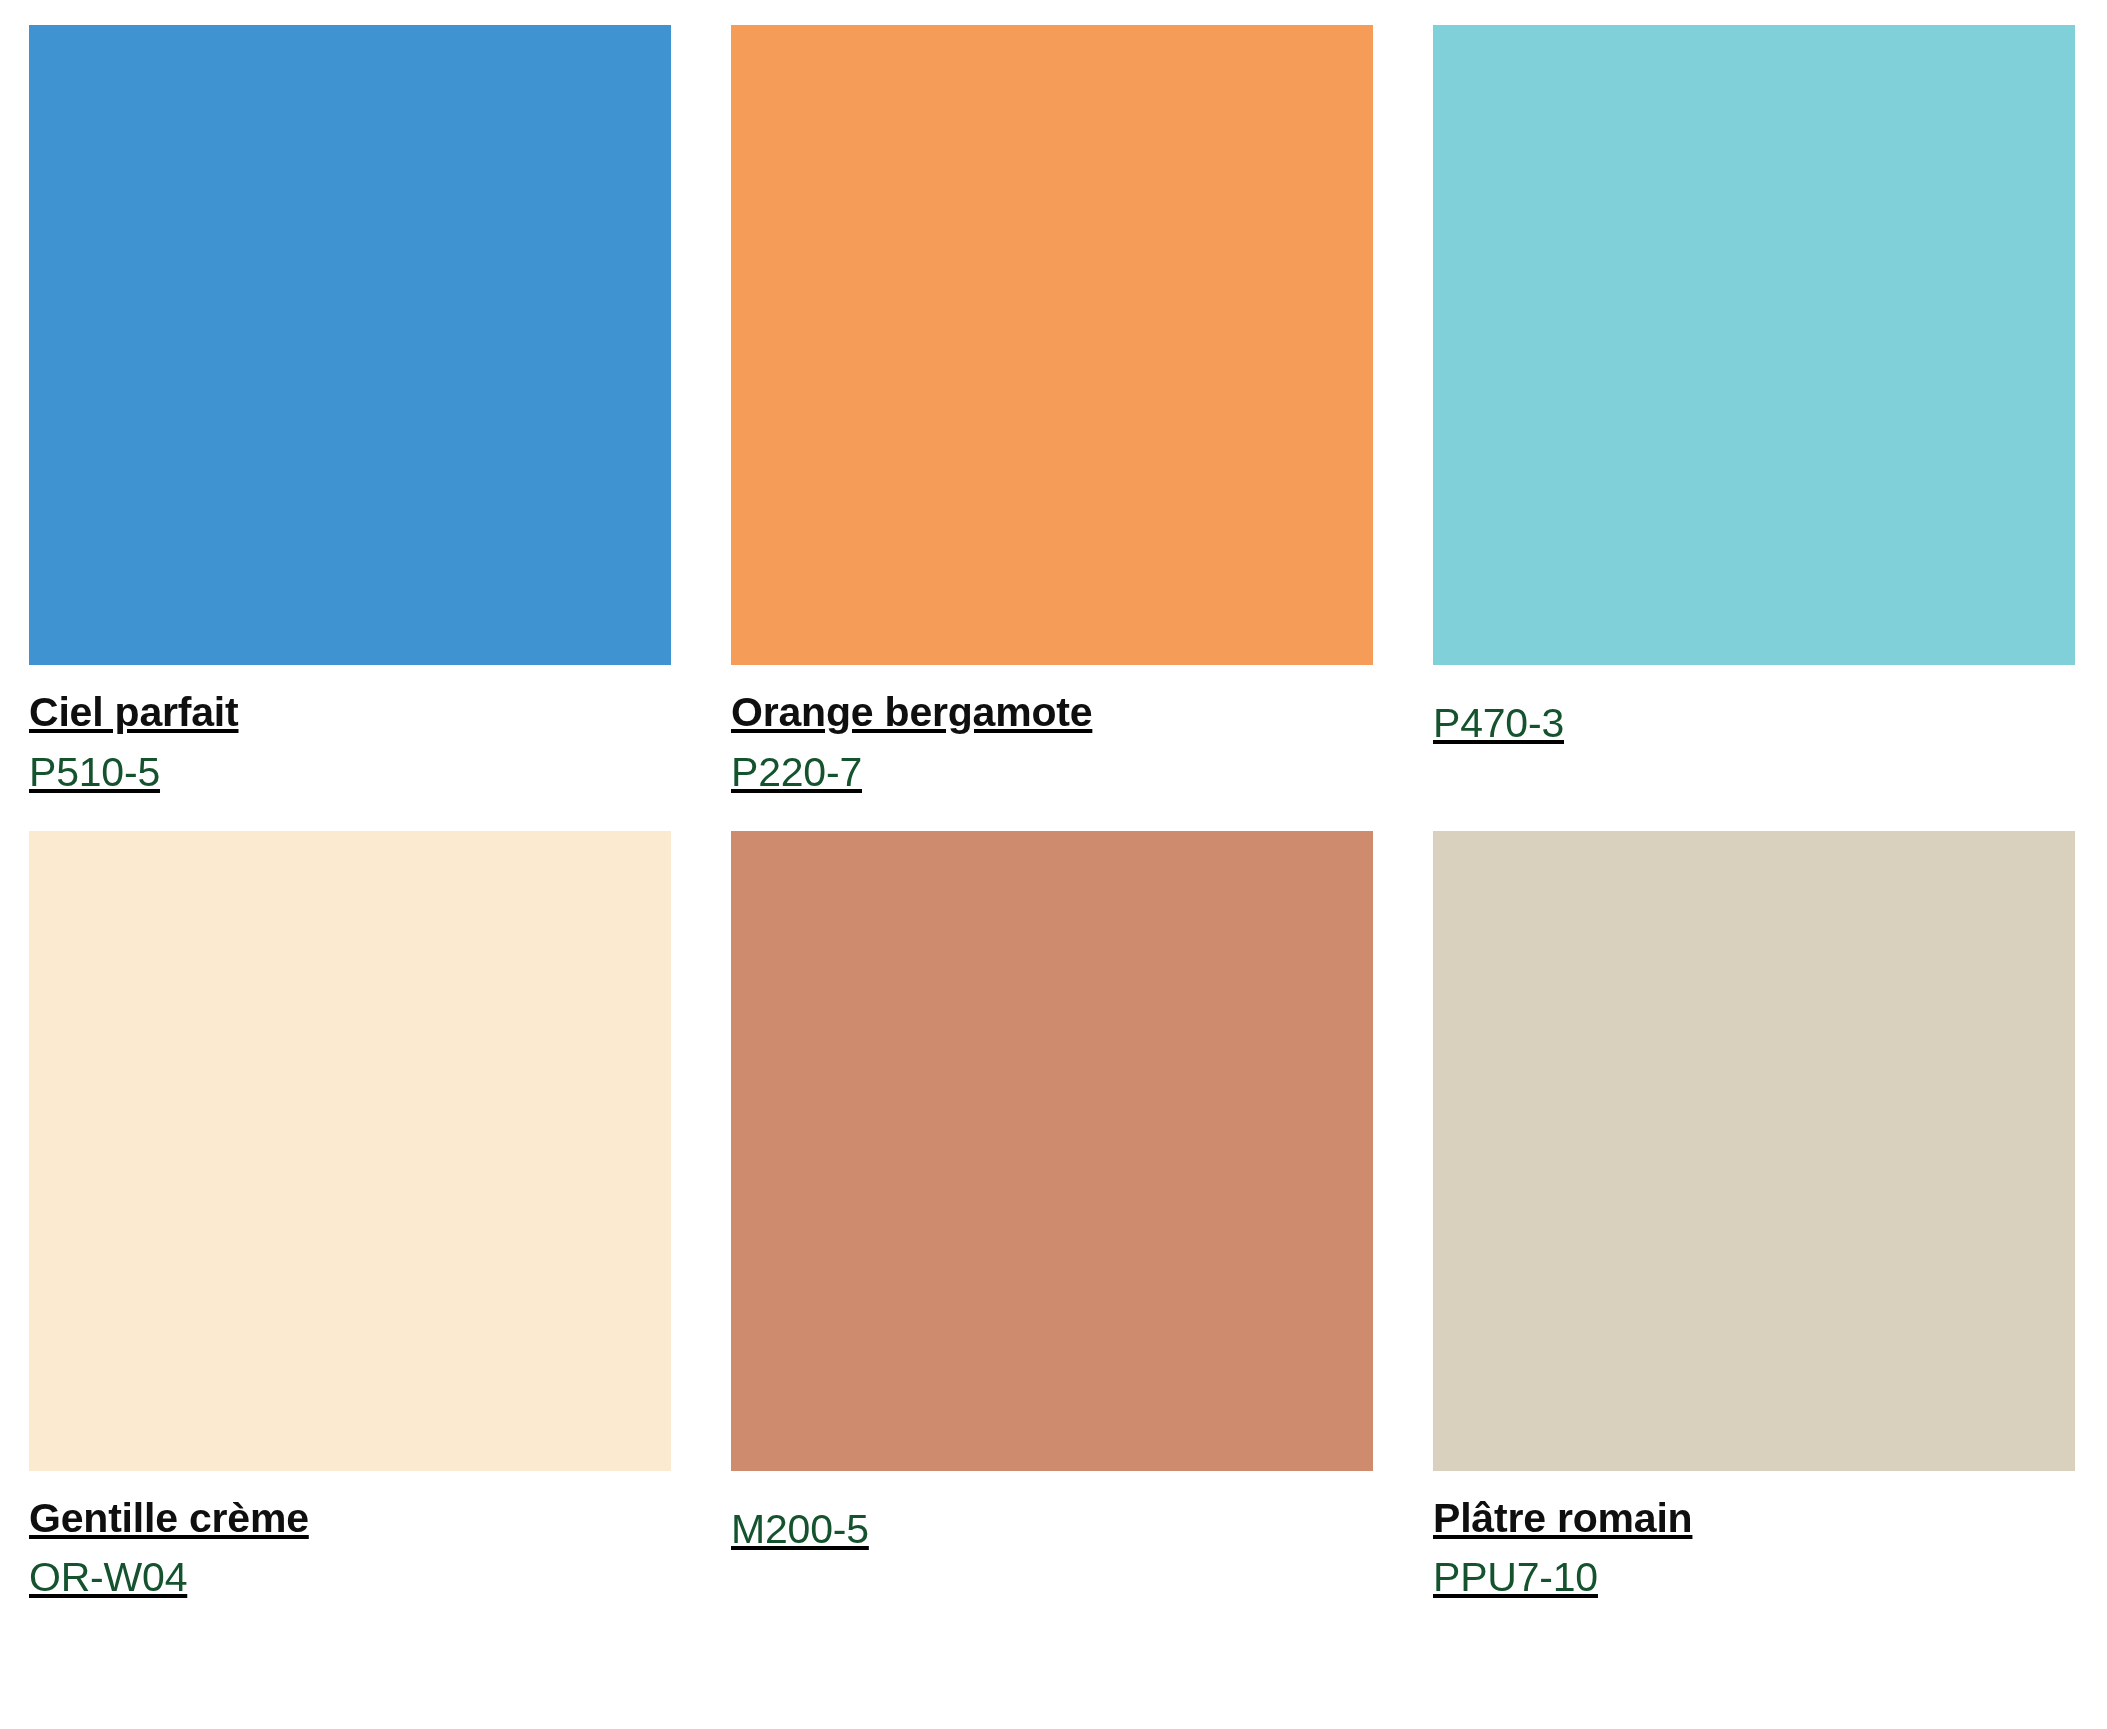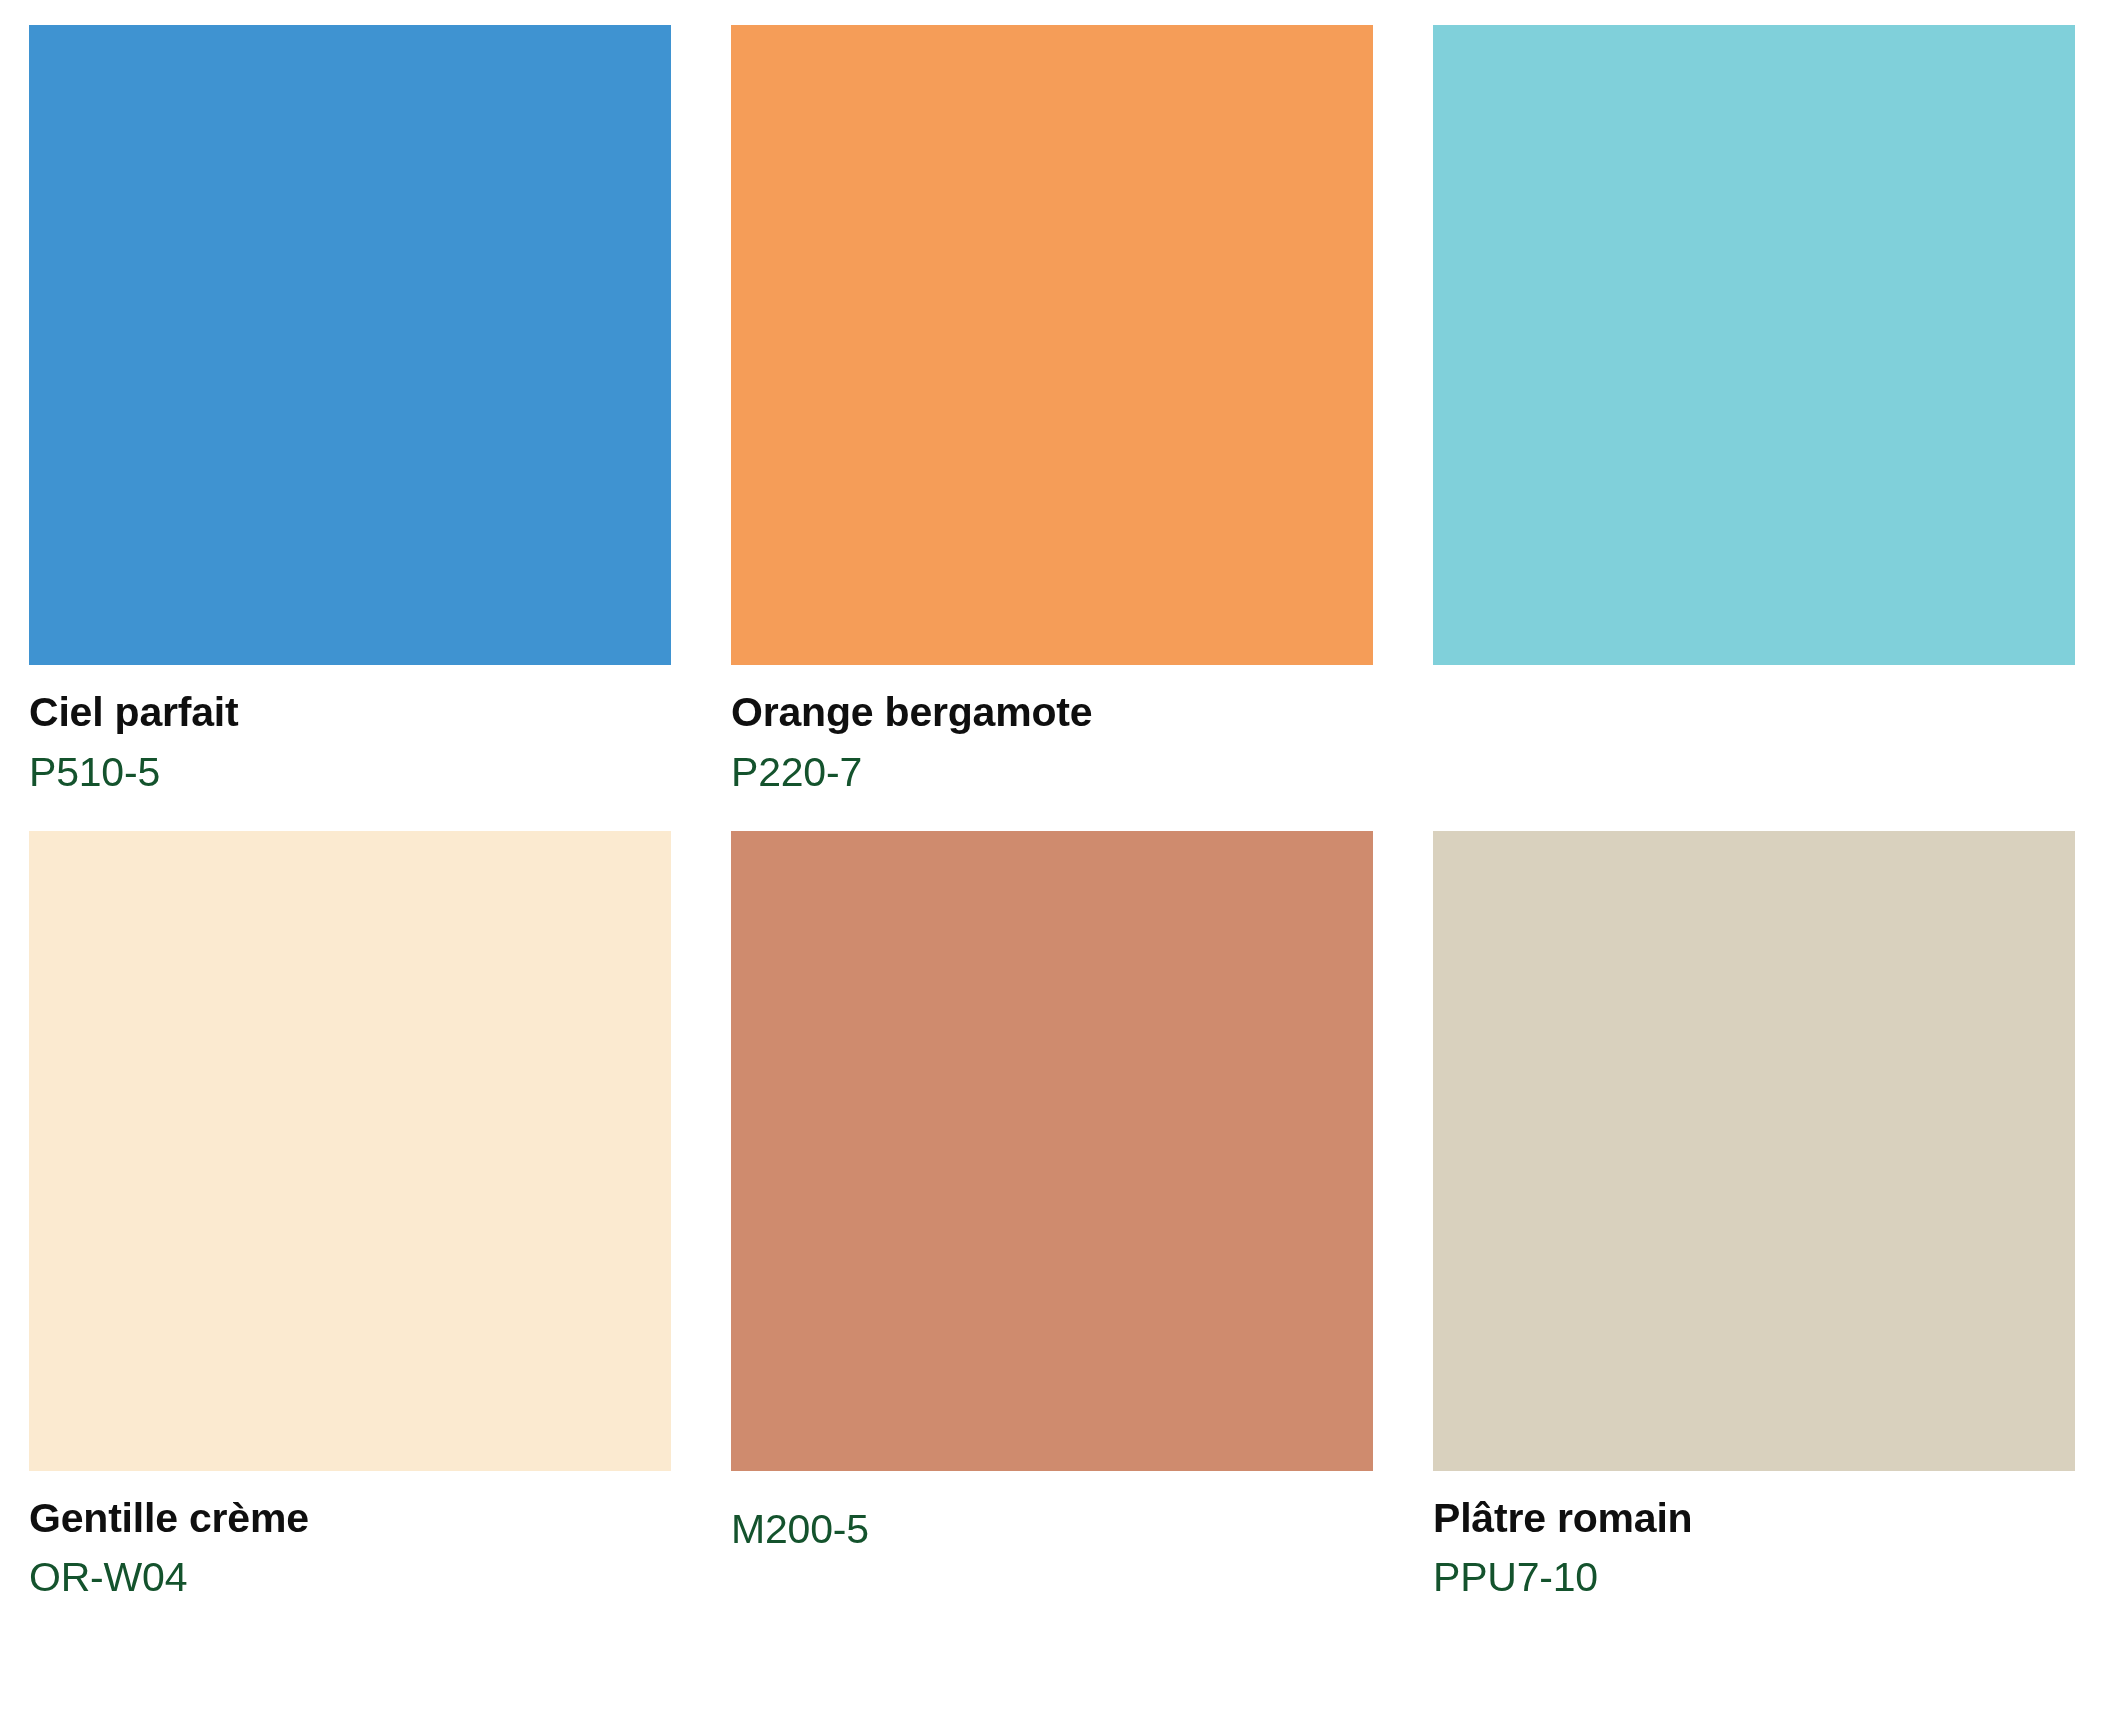--- a/index.html
+++ b/index.html
@@ -32,20 +32,21 @@
     display: grid;
     grid-template-columns: 642px 642px 642px;
     grid-template-rows: auto auto;
     column-gap: 60px;
     row-gap: 35px;
   }
 
   .swatch-card {
     width: 642px;
     display: block;
+    text-decoration: underline;
   }
 
   .swatch-chip {
     width: 642px;
     height: 640px;
     display: block;
     background: #cccccc;
   }
 
   .swatch-meta {
@@ -92,20 +93,21 @@
       <div class="swatch-chip" style="background: rgb(245, 157, 88);"></div>
       <div class="swatch-meta">
         <div class="swatch-name">Orange bergamote</div>
         <div class="swatch-code">P220-7</div>
       </div>
     </div>
 
     <div class="swatch-card">
       <div class="swatch-chip" style="background: rgb(128, 208, 218);"></div>
       <div class="swatch-meta">
+        <div class="swatch-code">P470-3</div>
       </div>
     </div>
 
     <div class="swatch-card">
       <div class="swatch-chip" style="background: rgb(251, 234, 208);"></div>
       <div class="swatch-meta">
         <div class="swatch-name">Gentille crème</div>
         <div class="swatch-code">OR-W04</div>
       </div>
     </div>

